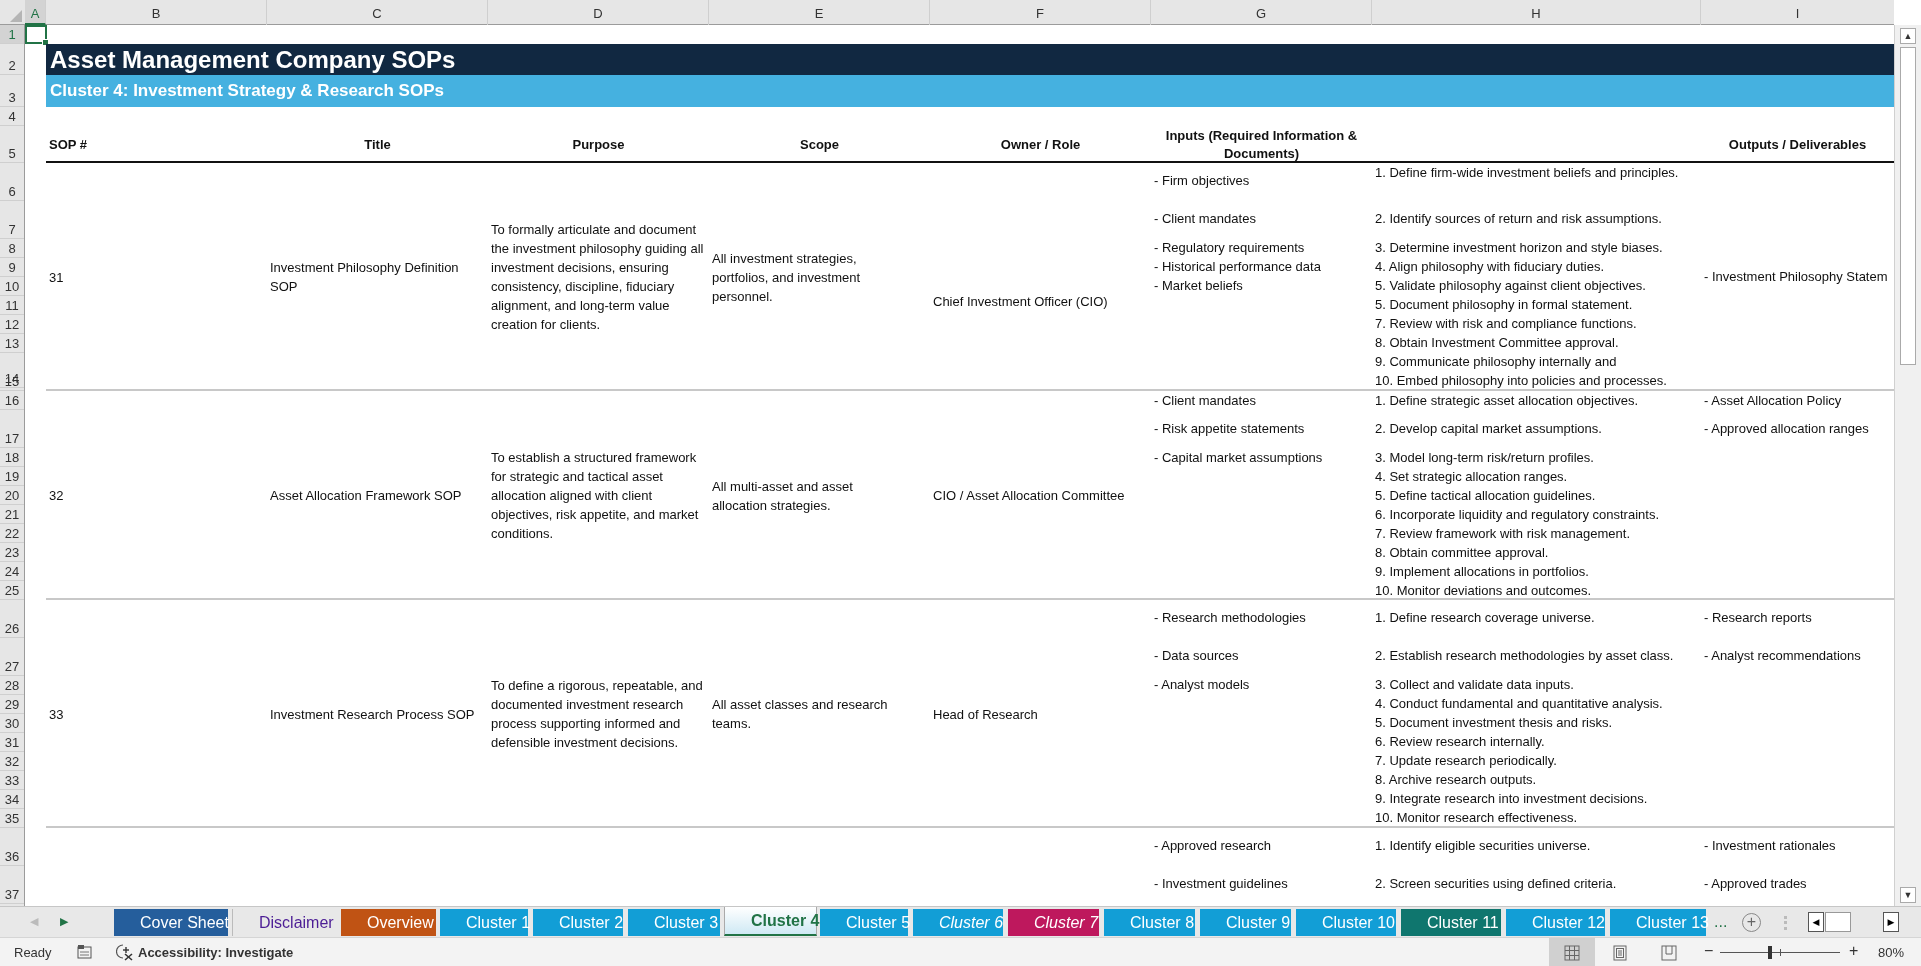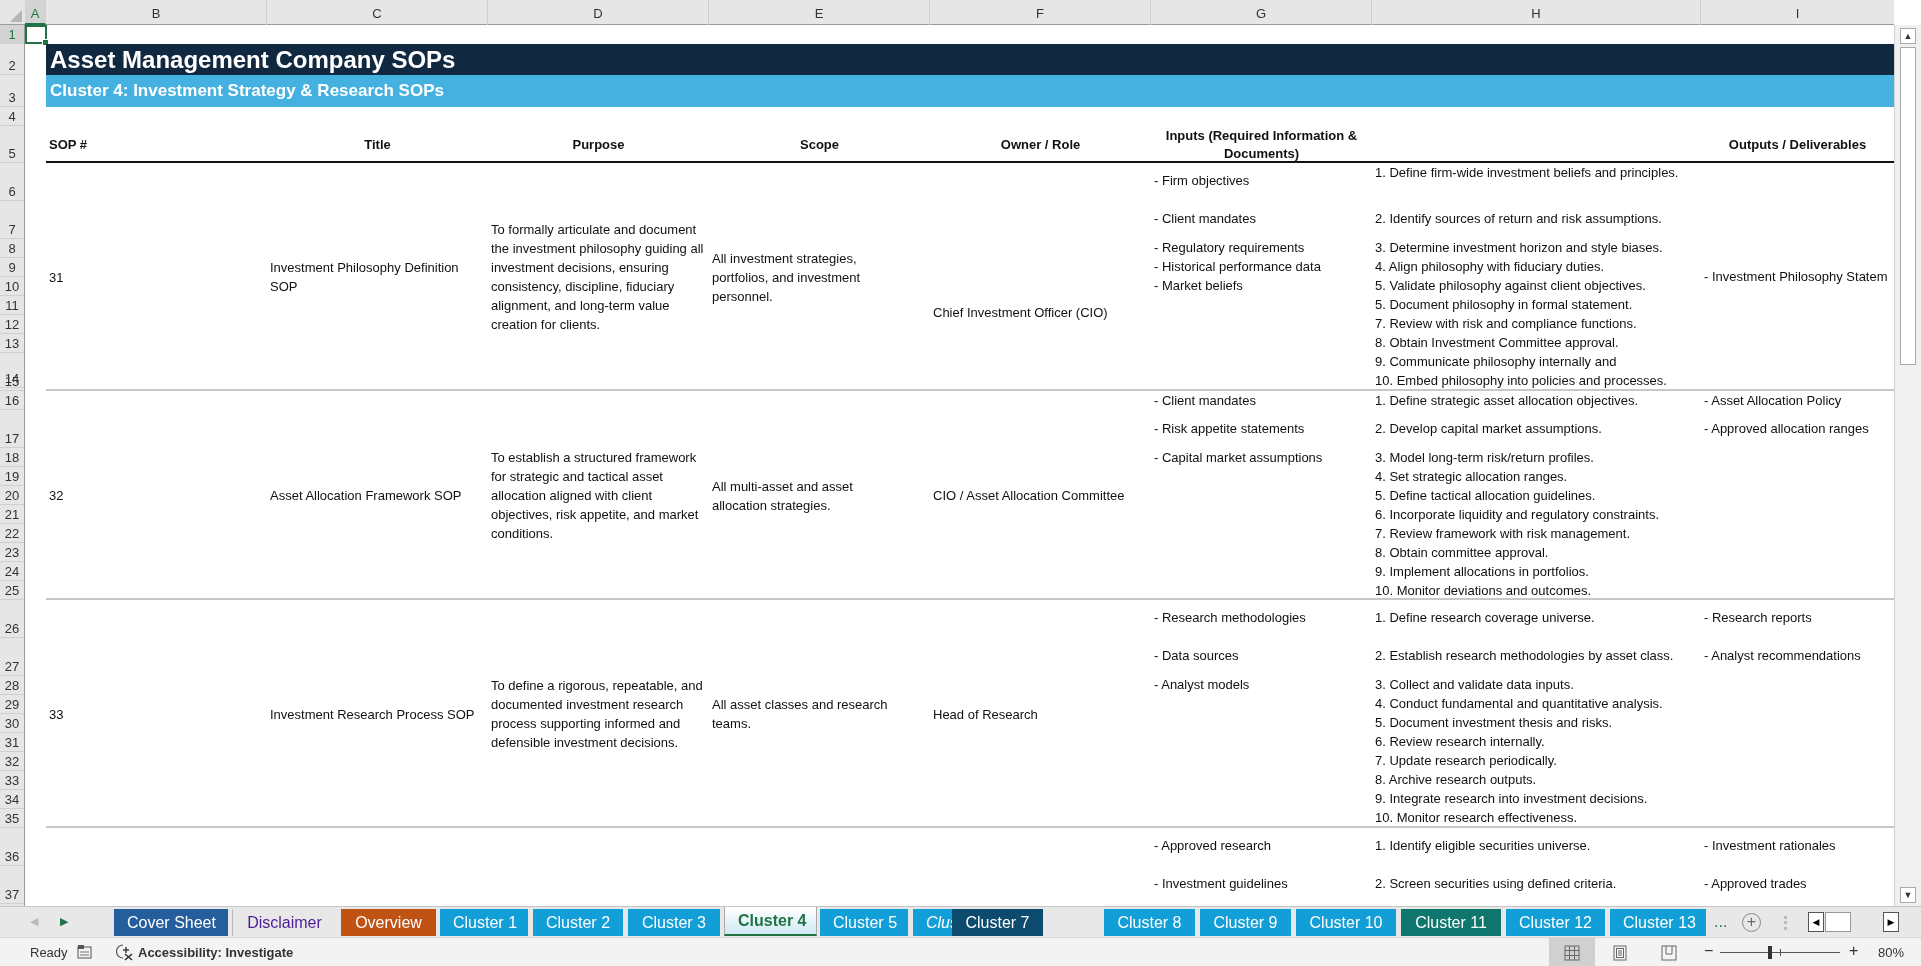--- a/index.html
+++ b/index.html
@@ -34,21 +34,21 @@
   .wrap { white-space: normal; }
 
   
   .vscroll { position: absolute; left: 1894px; top: 25px; width: 27px; height: 881px; background: #f0f0f0; border-left: 1px solid #d0d0d0; }
   .vscroll .arrow { position: absolute; left: 5px; width: 16px; height: 16px; border: 1px solid #aaa; background: #fff; font-size: 9px; text-align: center; line-height: 15px; color: #333; }
   .vscroll .thumb { position: absolute; left: 5px; top: 22px; width: 16px; height: 318px; background: #fff; border: 1px solid #aaa; }
 
   
   .tabbar { position: absolute; left: 0; top: 906px; width: 1921px; height: 31px; background: #e8e8e8; border-top: 1px solid #c6c6c6; }
   .nav-arrow { position: absolute; top: 8px; font-size: 11px; }
-  .tab { position: absolute; top: 2px; height: 27px; line-height: 27px; padding: 0 13px; font-size: 16px; color: #fff; border-right: 2px solid #e8e8e8; white-space: nowrap; text-align: center; }
+  .tab { position: absolute; top: 2px; height: 27px; line-height: 27px; padding: 0 26px; font-size: 16px; color: #fff; border-right: 2px solid #e8e8e8; white-space: nowrap; text-align: center; }
   .tab.active { background: linear-gradient(#ffffff, #cfe9f4); color: #217346; font-weight: bold; border-bottom: 2px solid #217346; top: 0; height: 29px; border-left: 1px solid #aaa; border-right: 1px solid #aaa; }
   .tab.plain { color: #4c1d95; background: #e8e8e8; }
   .tab-more { position: absolute; top: 6px; left: 1714px; color: #217346; font-size: 16px; }
   .tab-add { position: absolute; left: 1742px; top: 6px; width: 19px; height: 19px; border: 1px solid #888; border-radius: 50%; text-align: center; line-height: 16px; font-size: 16px; color: #666; }
   .hsep { position: absolute; left: 1784px; top: 9px; width: 3px; height: 14px; border-left: 3px dotted #bbb; }
   .hscroll { position: absolute; left: 1808px; top: 5px; width: 95px; height: 21px; }
   .hscroll .hbtn { position: absolute; top: 0; width: 16px; height: 20px; border: 1px solid #555; background: #fff; font-size: 9px; line-height: 18px; text-align: center; }
   .hscroll .hthumb { position: absolute; left: 17px; top: 0; width: 26px; height: 20px; background: #fff; border: 1px solid #999; }
 
   
@@ -131,21 +131,21 @@
       <div class="hcell" style="left:663px;width:221px;">Scope</div>
       <div class="hcell" style="left:1105px;width:221px;">Inputs (Required Information &amp; Documents)</div>
       <div class="hcell" style="left:1655px;width:193px;">Outputs / Deliverables</div>
     </div>
 
     <div class="sop-block" style="top:138px;height:228px;">
       <div class="cell" style="left:0;top:0;width:221px;height:228px;">31</div>
       <div class="cell" style="left:221px;top:0;width:200px;height:228px;">Investment Philosophy Definition SOP</div>
       <div class="cell" style="left:442px;top:0;width:218px;height:228px;">To formally articulate and document the investment philosophy guiding all investment decisions, ensuring consistency, discipline, fiduciary alignment, and long-term value creation for clients.</div>
       <div class="cell" style="left:663px;top:0;width:180px;height:228px;">All investment strategies, portfolios, and investment personnel.</div>
-      <div class="cell" style="left:884px;top:11px;width:221px;height:276px;">Chief Investment Officer (CIO)</div>
+      <div class="cell" style="left:884px;top:0;width:221px;height:276px;">Chief Investment Officer (CIO)</div>
       <div class="line" style="left:1105px;top:8px;">- Firm objectives</div>
       <div class="line" style="left:1105px;top:46px;">- Client mandates</div>
       <div class="line" style="left:1105px;top:75px;">- Regulatory requirements</div>
       <div class="line" style="left:1105px;top:94px;">- Historical performance data</div>
       <div class="line" style="left:1105px;top:113px;">- Market beliefs</div>
       <div class="line wrap" style="left:1326px;top:0;width:320px;">1. Define firm-wide investment beliefs and principles.</div>
       <div class="line" style="left:1326px;top:46px;">2. Identify sources of return and risk assumptions.</div>
       <div class="line" style="left:1326px;top:75px;">3. Determine investment horizon and style biases.</div>
       <div class="line" style="left:1326px;top:94px;">4. Align philosophy with fiduciary duties.</div>
       <div class="line" style="left:1326px;top:113px;">5. Validate philosophy against client objectives.</div>
@@ -224,39 +224,39 @@
     <span class="nav-arrow" style="left:60px;color:#217346;">▶</span>
     <div class="tab" style="left:114px;width:116px;background:#255e9c;">Cover Sheet</div>
     <div class="tab plain" style="left:232px;width:106px;border-left:1px solid #bbb;">Disclaimer</div>
     <div class="tab" style="left:341px;width:97px;background:#c05314;">Overview</div>
     <div class="tab" style="left:440px;width:90px;background:#129ed6;">Cluster 1</div>
     <div class="tab" style="left:533px;width:92px;background:#129ed6;">Cluster 2</div>
     <div class="tab" style="left:628px;width:94px;background:#129ed6;">Cluster 3</div>
     <div class="tab active" style="left:724px;width:93px;">Cluster 4</div>
     <div class="tab" style="left:820px;width:90px;background:#129ed6;">Cluster 5</div>
     <div class="tab" style="left:913px;width:92px;background:#129ed6;font-style:italic;">Cluster 6</div>
-    <div class="tab" style="left:952px;width:93px;background:#0c4a6e;">Cluster 7</div>
+    <div class="tab" style="left:1008px;width:93px;background:#be185d;font-style:italic;">Cluster 7</div>
     <div class="tab" style="left:1104px;width:93px;background:#129ed6;">Cluster 8</div>
     <div class="tab" style="left:1200px;width:93px;background:#129ed6;">Cluster 9</div>
     <div class="tab" style="left:1296px;width:102px;background:#129ed6;">Cluster 10</div>
     <div class="tab" style="left:1401px;width:102px;background:#0f766e;">Cluster 11</div>
     <div class="tab" style="left:1506px;width:101px;background:#129ed6;">Cluster 12</div>
     <div class="tab" style="left:1610px;width:98px;background:#129ed6;">Cluster 13</div>
     <span class="tab-more">...</span>
     <span class="tab-add">+</span>
     <span class="hsep"></span>
     <div class="hscroll">
       <div class="hbtn" style="left:0;">◀</div>
       <div class="hthumb"></div>
       <div class="hbtn" style="left:75px;">▶</div>
     </div>
   </div>
 
   <div class="statusbar">
-    <span class="status-text" style="left:30px;">Ready</span>
+    <span class="status-text" style="left:14px;">Ready</span>
     <span class="status-text" style="left:77px;top:6px;">
       <svg width="15" height="15" viewBox="0 0 15 15">
           <rect x="1" y="3" width="13" height="11" fill="none" stroke="#555"></rect>
           <rect x="1" y="1" width="6" height="4" fill="#555"></rect>
           <line x1="3" y1="8" x2="12" y2="8" stroke="#777"></line>
           <line x1="3" y1="11" x2="12" y2="11" stroke="#777"></line>
         </svg>
     </span>
     <span class="status-text" style="left:116px;top:5px;">
       <svg width="18" height="18" viewBox="0 0 18 18">

